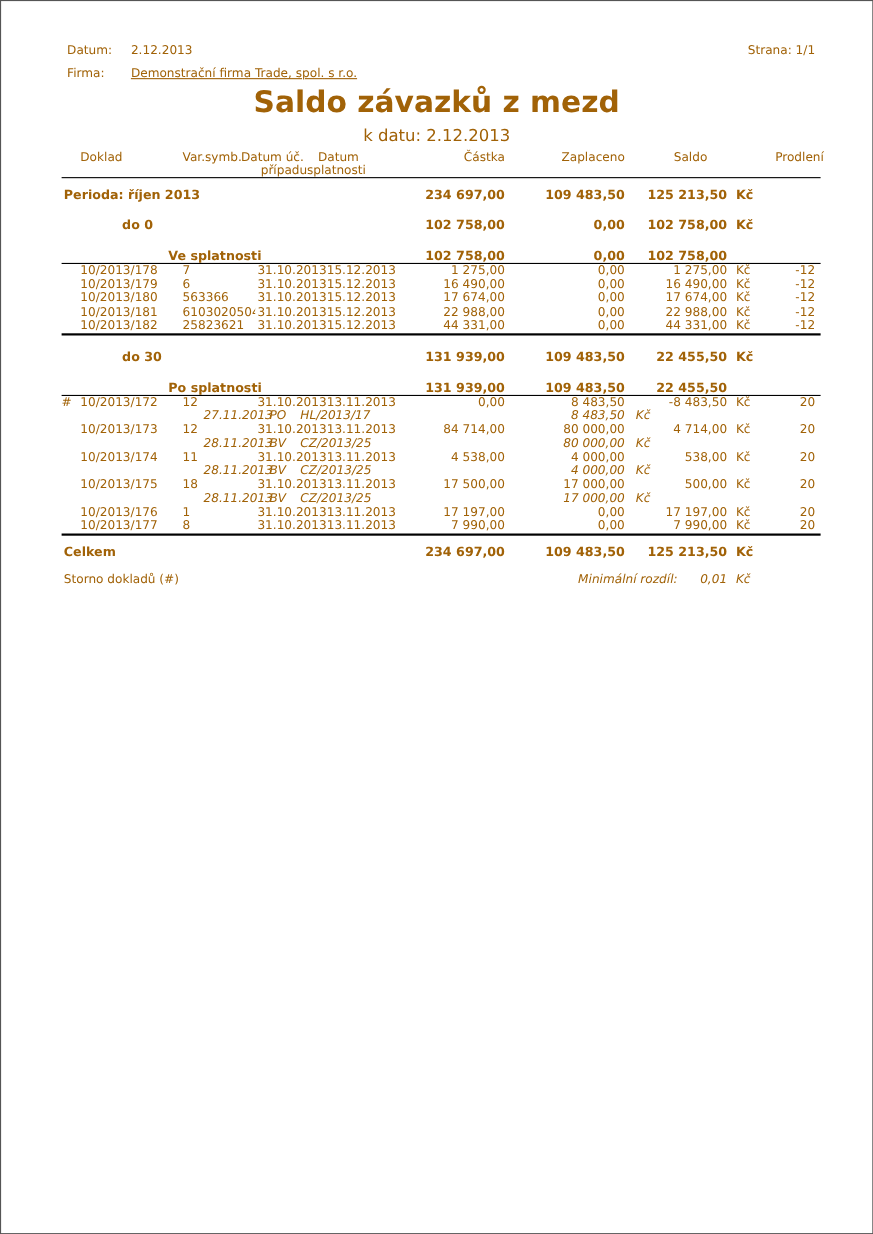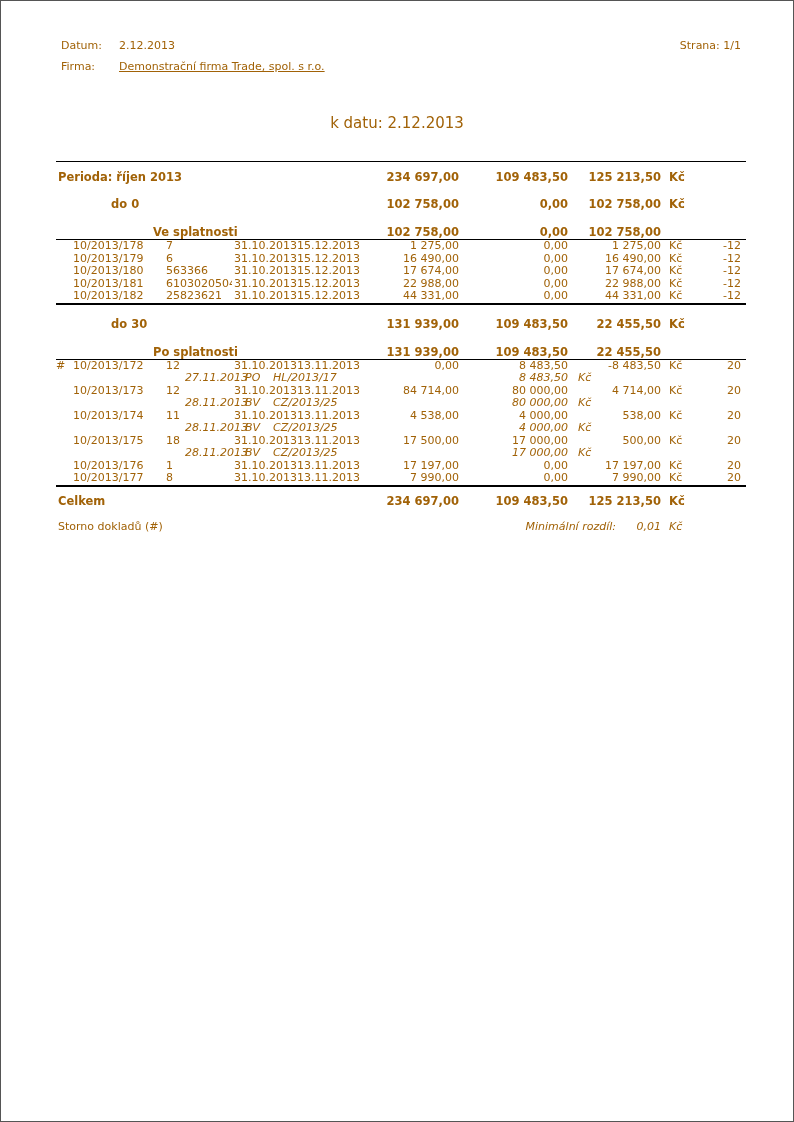--- a/index.html
+++ b/index.html
@@ -70,22 +70,37 @@
 <body>
 
 <div class="page">
 
   <div class="abs meta" style="left:60px;top:38px;">Datum:</div>
   <div class="abs meta" style="left:118px;top:38px;">2.12.2013</div>
   <div class="abs meta" style="right:52px;top:38px;">Strana: 1/1</div>
   <div class="abs meta" style="left:60px;top:59px;">Firma:</div>
   <div class="abs meta" style="left:118px;top:59px;text-decoration:underline;">Demonstrační firma Trade, spol. s r.o.</div>
 
+  <div class="abs title" style="left:0;top:79px;">Saldo závazků z mezd</div>
   <div class="abs subtitle" style="left:0;top:113px;">k datu: 2.12.2013</div>
 
+  <div class="abs hdr" style="left:0;top:136px;width:794px;height:12px;">
+    <span class="abs h-doklad">Doklad</span>
+    <span class="abs h-varsymb">Var.symb.</span>
+    <span class="abs h-datum1">Datum úč.</span>
+    <span class="abs h-datum2">Datum</span>
+    <span class="abs h-castka">Částka</span>
+    <span class="abs h-zapl">Zaplaceno</span>
+    <span class="abs h-saldo">Saldo</span>
+    <span class="abs h-prodleni">Prodlení</span>
+  </div>
+  <div class="abs hdr" style="left:0;top:148px;width:794px;height:12px;">
+    <span class="abs h-line2a">případu</span>
+    <span class="abs h-line2b">splatnosti</span>
+  </div>
   <div class="hdr-rule" style="top:160px;"></div>
 
   <div id="report-rows">
       <div class="row r-perioda">
         <span class="c-lbl-perioda">Perioda: říjen 2013</span>
         <span class="c-castka">234 697,00</span>
         <span class="c-zapl">109 483,50</span>
         <span class="c-saldo">125 213,50</span>
         <span class="c-kc">Kč</span>
       </div>

